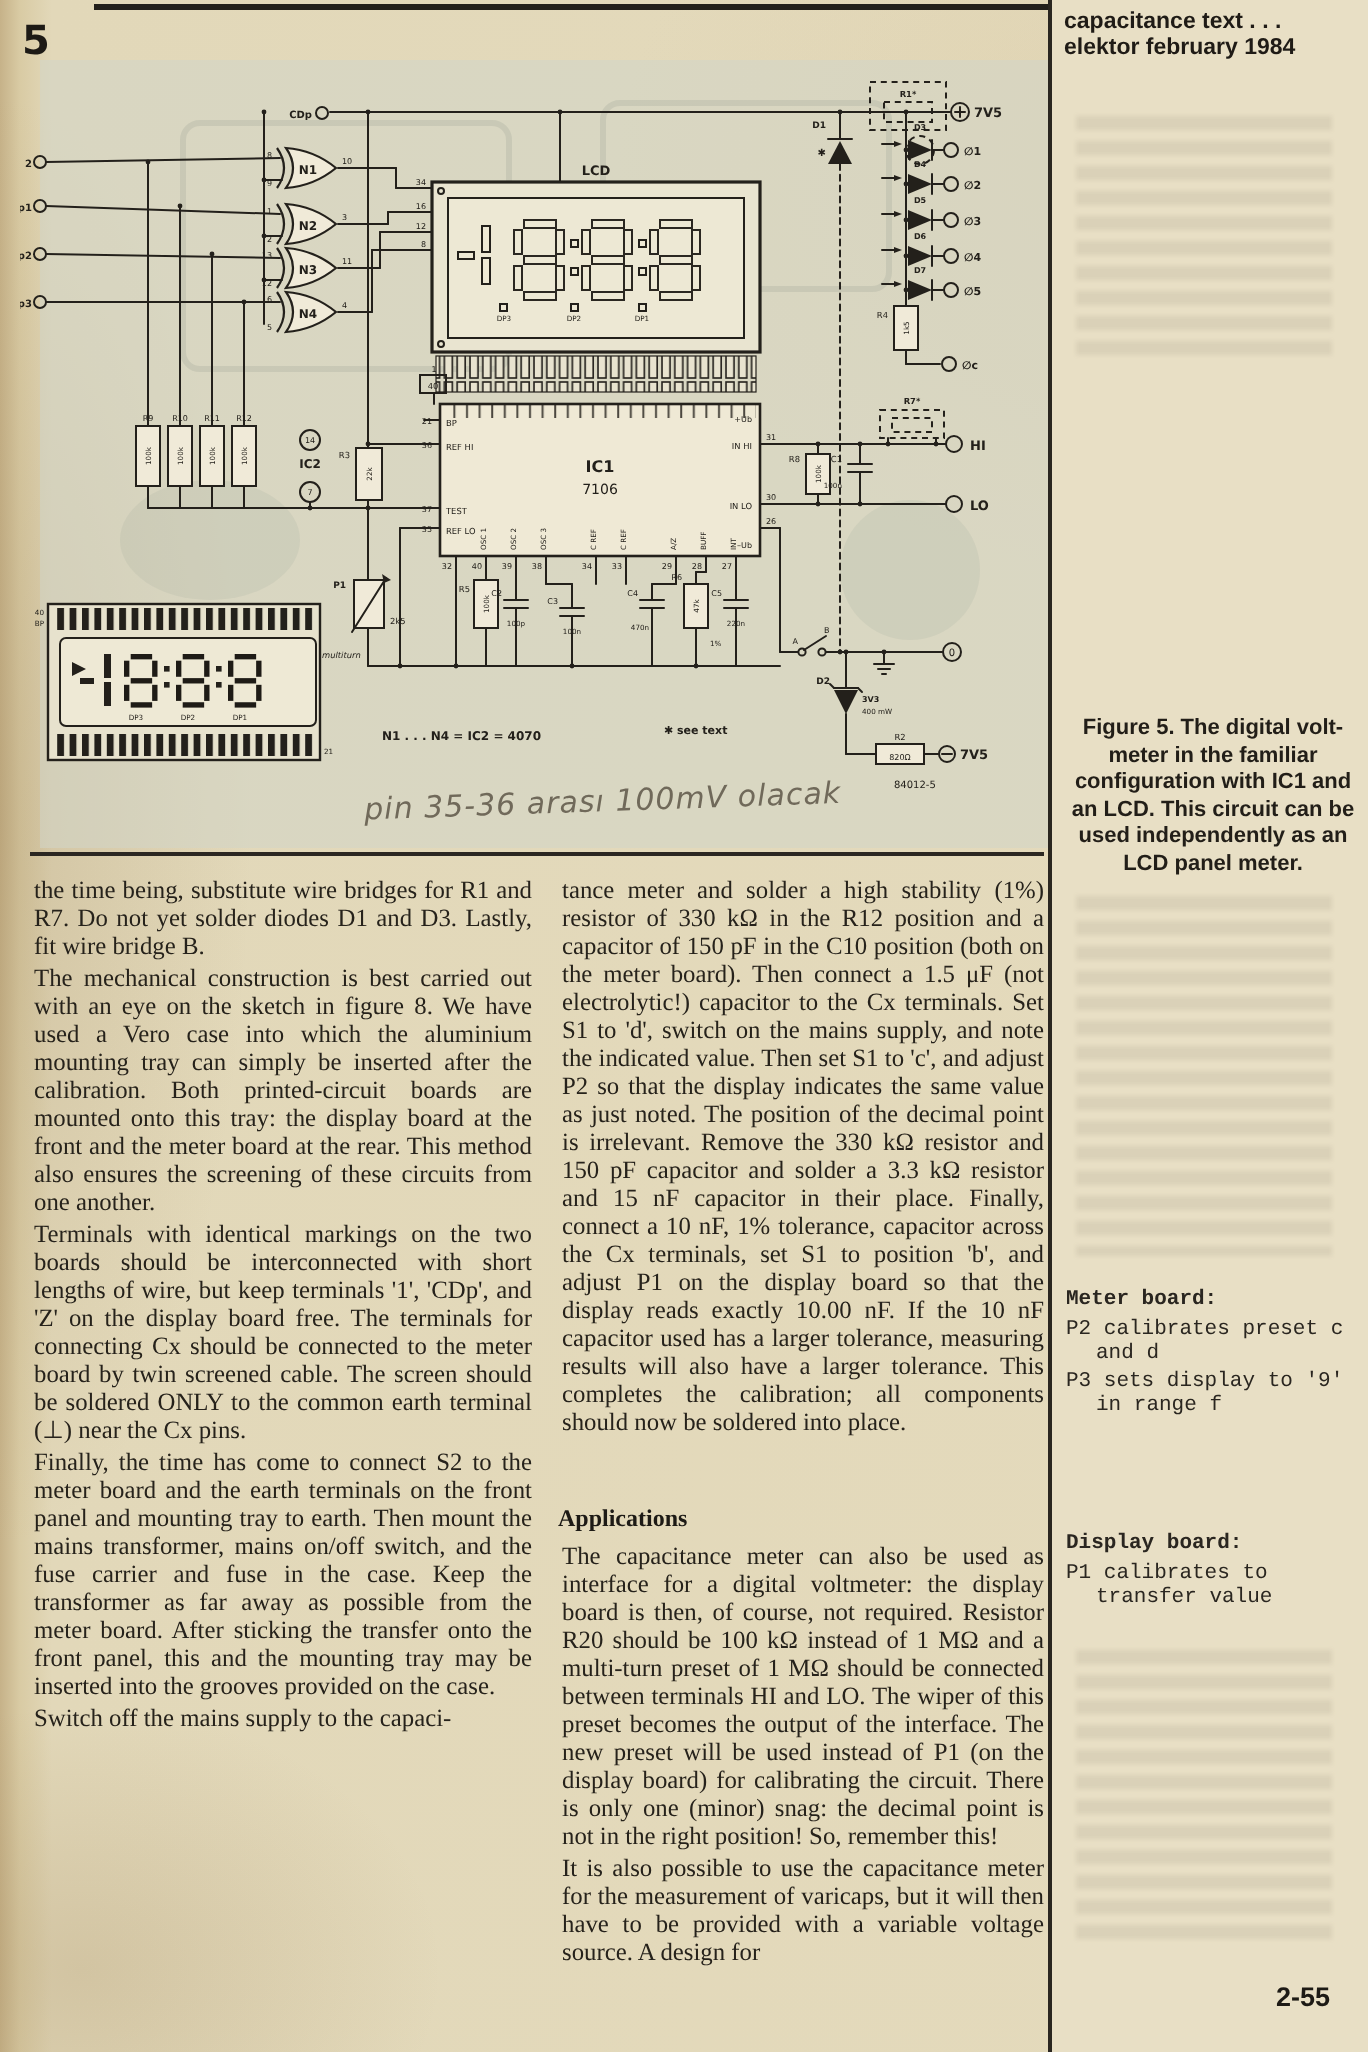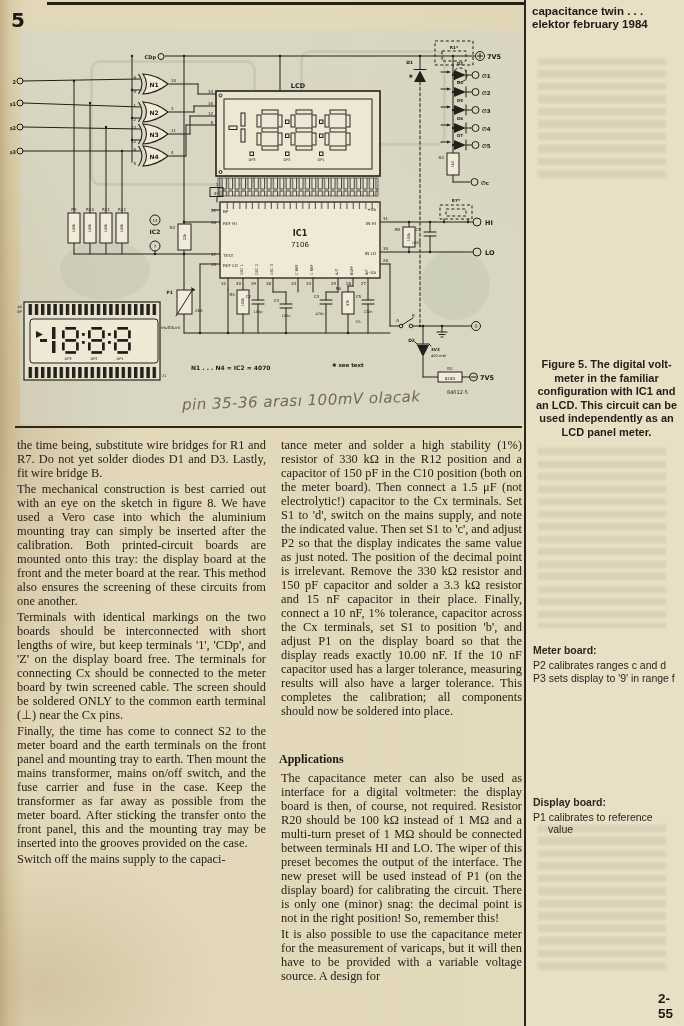--- a/index.html
+++ b/index.html
@@ -17,25 +17,25 @@
   .bleed{position:absolute;width:128px;filter:blur(1px);
     background:repeating-linear-gradient(180deg, rgba(110,100,80,.11) 0 7px, rgba(0,0,0,0) 7px 12.5px);}
   .toprule{position:absolute;left:47px;top:2px;width:477px;height:3px;background:#23201b;}
   .vrule{position:absolute;left:524px;top:0;width:2px;height:1026px;background:#2a2620;}
   .midrule{position:absolute;left:15px;top:426px;width:507px;height:2px;background:#2b2722;}
   .marker5{position:absolute;left:11px;top:8px;font-family:"DejaVu Sans",sans-serif;font-weight:bold;font-size:20px;color:#1d1a15;}
   .sb-head{position:absolute;left:532px;top:5px;width:148px;font-family:"Liberation Sans",sans-serif;
     font-weight:bold;font-size:11.5px;line-height:13px;color:#1f1b16;}
   .figcap{position:absolute;left:533px;top:358px;width:147px;font-family:"Liberation Sans",sans-serif;
     font-weight:bold;font-size:11px;line-height:13.5px;color:#221e18;text-align:center;}
-  .sb-note{position:absolute;left:533px;width:144px;font-family:Liberation Sans, sans-serif;
+  .sb-note{position:absolute;left:533px;width:144px;font-family:Liberation Mono, monospace;
     font-size:10.5px;line-height:12.5px;color:#2a2620;}
   .sb-note .t{font-weight:bold;margin-bottom:2px;}
   .sb-note .i{padding-left:15px;text-indent:-15px;margin-bottom:1px;}
-  .pageno{position:absolute;left:658px;top:991px;font-family:"Liberation Sans",sans-serif;font-weight:bold;font-size:13.5px;color:#1d1a15;}
+  .pageno{position:absolute;left:638px;top:991px;font-family:"Liberation Sans",sans-serif;font-weight:bold;font-size:13.5px;color:#1d1a15;}
   .col{position:absolute;top:436px;}
   .colL{left:15px;width:253px;} .colR{left:279px;width:245px;}
   .col p{margin:2px;font-size:12.4px;line-height:14px;text-align:justify;}
   .col h3{font-family:Liberation Serif, serif;font-size:12px;color:#1d1a15;margin:13px 0 4px 0;}
   .colR h3{margin-top:34px;}
   .handwrite{position:absolute;left:182px;top:390px;width:330px;font-family:"DejaVu Sans",sans-serif;
     font-style:italic;font-size:15px;letter-spacing:.5px;color:rgba(82,74,60,.78);transform:rotate(-2deg);}
   .schematic{position:absolute;left:10px;top:28px;width:514px;height:400px;}
   svg text{font-family:"DejaVu Sans",sans-serif;fill:#23201b;}
   .f36{font-size:3.6px}.f4{font-size:4px}.f42{font-size:4.2px}.f45{font-size:4.5px}
@@ -63,21 +63,21 @@
   <div class="bleed" style="left:538px;top:448px;height:180px"></div>
   <div class="bleed" style="left:538px;top:825px;height:145px"></div>
 
   <div class="toprule"></div>
   <div class="vrule"></div>
   <div class="midrule"></div>
 
   <div class="marker5">5</div>
 
   <div class="sb-head">
-    <div>capacitance twin . . .</div>
+    <div>capacitance text . . .</div>
     <div>elektor february 1984</div>
   </div>
 
   <svg class="schematic" viewBox="0 0 514 400">
     <defs>
       <pattern id="comb" width="6.2" height="14" patternUnits="userSpaceOnUse">
           <rect width="3.4" height="14" fill="#23201b"></rect>
         </pattern>
       <pattern id="comb2" width="6.4" height="18" patternUnits="userSpaceOnUse">
           <rect x="1" y="1" width="4" height="16" fill="#e8e3cf" stroke="#23201b" stroke-width="0.8"></rect>
@@ -544,23 +544,23 @@
     <p>tance meter and solder a high stability (1%) resistor of 330 kΩ in the R12 position and a capacitor of 150 pF in the C10 position (both on the meter board). Then connect a 1.5 μF (not electrolytic!) capacitor to the Cx terminals. Set S1 to 'd', switch on the mains supply, and note the indicated value. Then set S1 to 'c', and adjust P2 so that the display indicates the same value as just noted. The position of the decimal point is irrelevant. Remove the 330 kΩ resistor and 150 pF capacitor and solder a 3.3 kΩ resistor and 15 nF capacitor in their place. Finally, connect a 10 nF, 1% tolerance, capacitor across the Cx terminals, set S1 to position 'b', and adjust P1 on the display board so that the display reads exactly 10.00 nF. If the 10 nF capacitor used has a larger tolerance, measuring results will also have a larger tolerance. This completes the calibration; all components should now be soldered into place.</p>
     <h3>Applications</h3>
     <p>The capacitance meter can also be used as interface for a digital voltmeter: the display board is then, of course, not required. Resistor R20 should be 100 kΩ instead of 1 MΩ and a multi-turn preset of 1 MΩ should be connected between terminals HI and LO. The wiper of this preset becomes the output of the interface. The new preset will be used instead of P1 (on the display board) for calibrating the circuit. There is only one (minor) snag: the decimal point is not in the right position! So, remember this!</p>
     <p>It is also possible to use the capacitance meter for the measurement of varicaps, but it will then have to be provided with a variable voltage source. A design for</p>
   </div>
 
   <div class="figcap">Figure 5. The digital volt-meter in the familiar configuration with IC1 and an LCD. This circuit can be used independently as an LCD panel meter.</div>
 
   <div class="sb-note" style="top:644px">
     <div class="t">Meter board:</div>
-    <div class="i">P2 calibrates ranges c and d</div>
+    <div class="i">P2 calibrates preset c and d</div>
     <div class="i">P3 sets display to '9' in range f</div>
   </div>
 
-  <div class="sb-note" style="top:796px">
+  <div class="sb-note" style="top:766px">
     <div class="t">Display board:</div>
-    <div class="i">P1 calibrates to reference value</div>
+    <div class="i">P1 calibrates to transfer value</div>
   </div>
 
   <div class="pageno">2-55</div>
 </div>
 
 </body></html>

